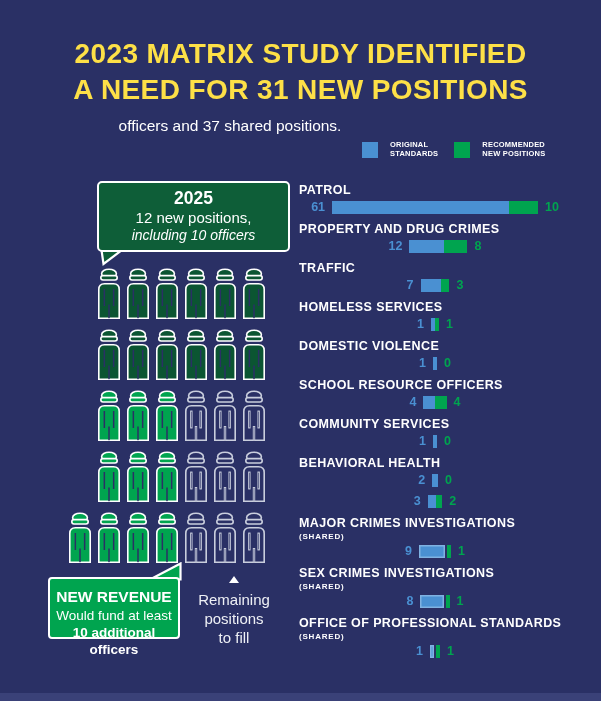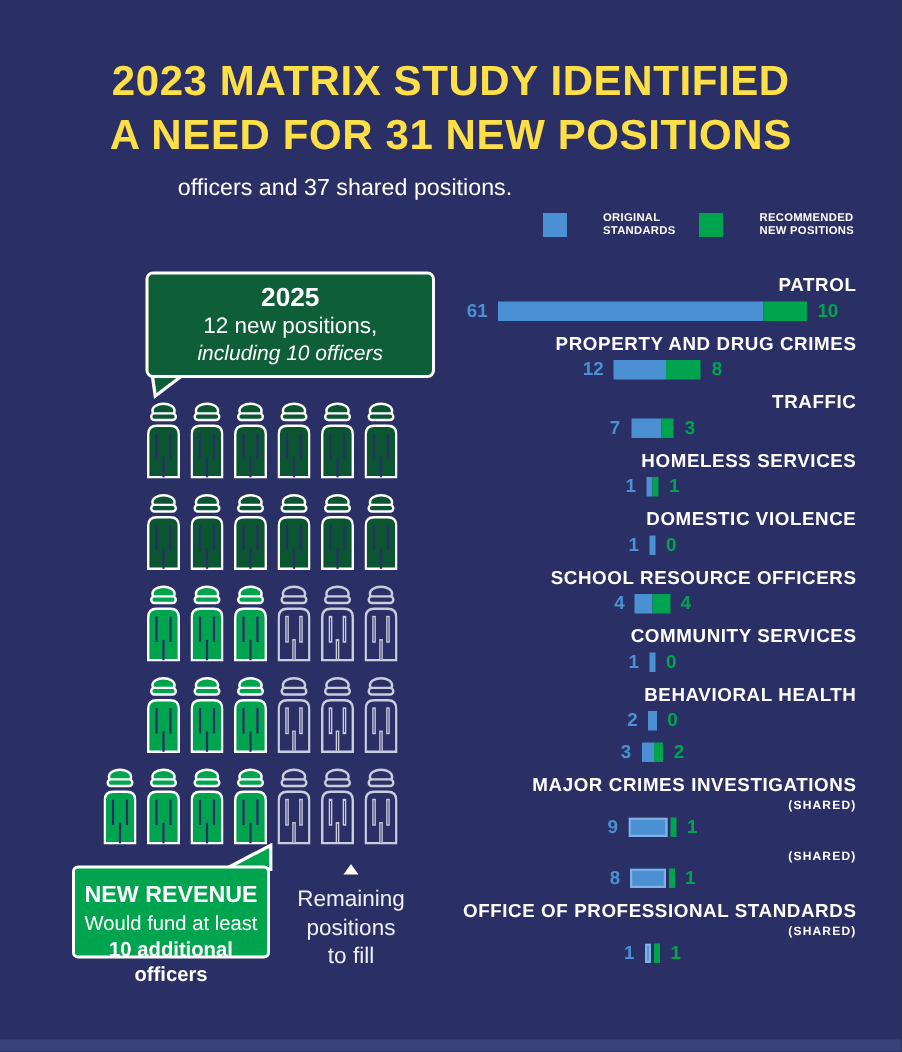--- a/index.html
+++ b/index.html
@@ -28,21 +28,21 @@
     text-align:center;font-weight:bold;
     font-size:28px;line-height:35.5px;letter-spacing:0.4px;
     color:#fde047;
   }
   .subtitle{
     position:absolute;top:116px;left:10px;width:440px;
     text-align:center;font-size:15.5px;line-height:19.5px;color:#fff;
   }
   
   .legend{position:absolute;left:362px;top:141px;display:flex;gap:16px;}
-  .legend-item{display:flex;align-items:center;gap:24px;}
+  .legend-item{display:flex;align-items:center;gap:12px;}
   .swatch{width:16px;height:16px;flex:0 0 auto;}
   .swatch-blue{background:var(--blue);}
   .swatch-green{background:var(--ngreen);}
   .legend-label{font-size:7.5px;font-weight:bold;line-height:8.5px;letter-spacing:0.2px;}
   
   .bubble{
     position:absolute;left:97px;top:181px;width:193px;height:71px;
     background:var(--dgreenbub);border:2.5px solid #fff;border-radius:5px;
     text-align:center;z-index:2;
   }
@@ -66,21 +66,21 @@
   .nrtail{position:absolute;left:149px;top:562px;z-index:1;}
   
   .remaining{
     position:absolute;left:188px;top:576px;width:92px;
     text-align:center;color:#eef0f5;font-size:15px;line-height:19px;
   }
   .rem-arrow{width:0;height:0;border-left:5.5px solid transparent;border-right:5.5px solid transparent;
     border-bottom:7px solid #fff;margin:0 auto 7px;}
   
   .chart{position:absolute;left:299px;top:183px;width:272px;}
-  .crow{text-align:right;margin-bottom:8px;}
+  .crow{text-align:left;margin-bottom:8px;}
   .clabel{color:#fff;font-weight:bold;font-size:12.5px;letter-spacing:0.4px;line-height:15px;}
   .cshared{color:#fff;font-weight:bold;font-size:8px;letter-spacing:0.8px;line-height:10px;margin-top:1px;}
   .bar-line{display:flex;justify-content:center;align-items:center;margin-top:3px;height:13px;}
   .num{font-weight:bold;font-size:12.5px;line-height:13px;}
   .num-blue{color:var(--blue);margin-right:7px;}
   .num-green{color:var(--ngreen);margin-left:7px;}
   .seg{height:13px;flex:0 0 auto;}
   .seg-blue{background:var(--blue);}
   .seg-green{background:var(--ngreen);}
   .crow.shared .seg-blue{box-shadow:inset 0 0 0 1.5px var(--blue-hi);}
@@ -484,20 +484,21 @@
       <div class="clabel">MAJOR CRIMES INVESTIGATIONS</div>
       <div class="cshared">(SHARED)</div>
       <div class="bar-line">
         <span class="num num-blue">9</span>
         <span class="seg seg-blue" style="width: 26.1px;"></span>
         <span class="seg seg-green" style="width: 4px;"></span>
         <span class="num num-green">1</span>
       </div>
     </div>
     <div class="crow shared">
+      <div class="clabel">SEX CRIMES INVESTIGATIONS</div>
       <div class="cshared">(SHARED)</div>
       <div class="bar-line">
         <span class="num num-blue">8</span>
         <span class="seg seg-blue" style="width: 23.2px;"></span>
         <span class="seg seg-green" style="width: 4px;"></span>
         <span class="num num-green">1</span>
       </div>
     </div>
     <div class="crow shared">
       <div class="clabel">OFFICE OF PROFESSIONAL STANDARDS</div>

